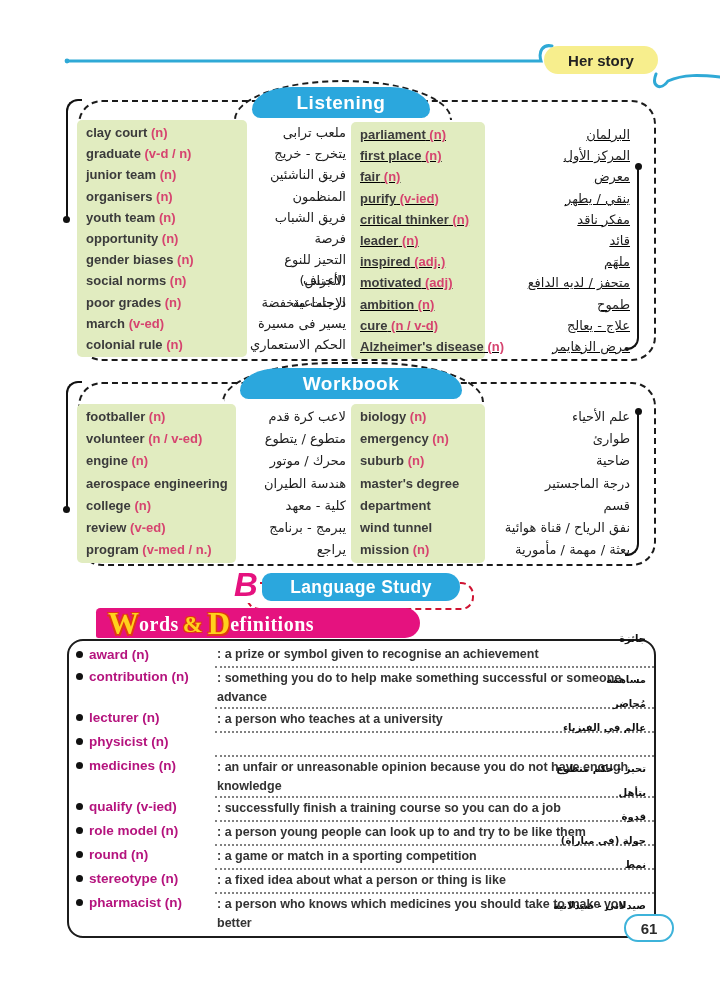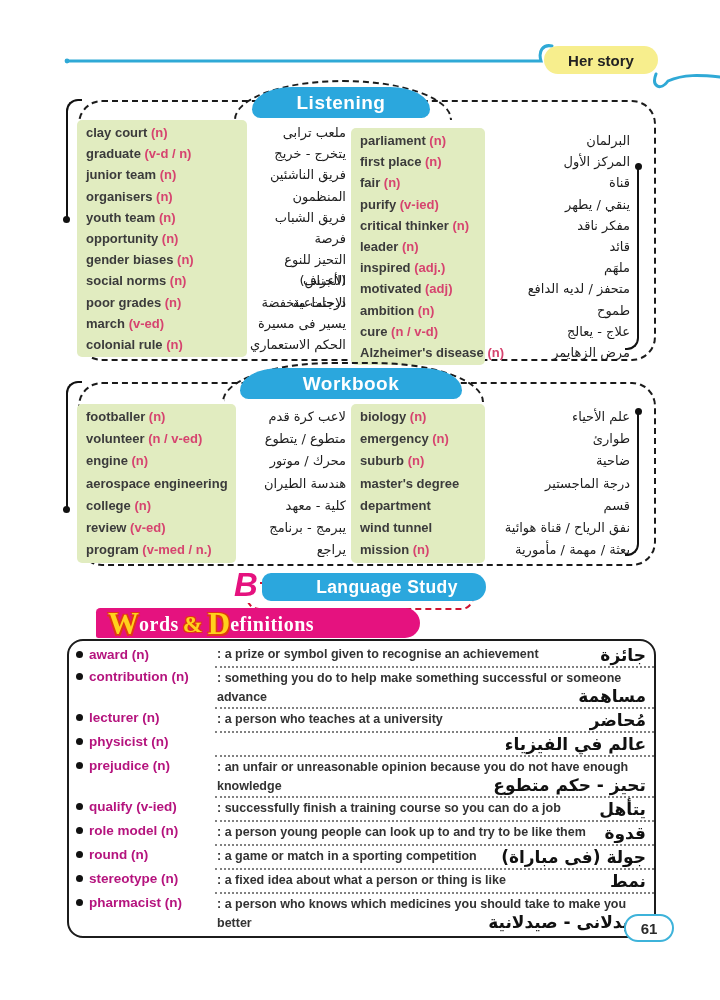--- a/index.html
+++ b/index.html
@@ -47,21 +47,21 @@
   #br-r2{left:625px;top:412px;width:12px;height:142px;border-right:2.5px solid #111;
     border-bottom:2.5px solid #111;border-bottom-right-radius:12px;}
   #br-r2 .dot{right:-5px;top:-4px;}
 
   
   #lang-study{position:absolute;left:232px;top:573px;width:244px;height:36px;z-index:2;}
   #lang-study .red-dash{position:absolute;left:14px;top:9px;width:224px;height:24px;
     border:2px dashed #cf1231;border-radius:13px;}
   #lang-study .blue-box{position:absolute;left:30px;top:0;width:198px;height:28px;
     background:#2ba7dd;border-radius:9px 14px 14px 9px;display:flex;align-items:center;
-    justify-content:center;color:#fff;font-weight:bold;font-size:17.5px;letter-spacing:.4px;padding-left:26px;}
+    justify-content:center;color:#fff;font-weight:bold;font-size:17.5px;letter-spacing:.4px;}
   #lang-study .b-badge{position:absolute;left:0;top:-6px;background:#fff;padding:0 2px;
     font-size:33px;line-height:36px;font-weight:bold;font-style:italic;color:#e5127f;}
 
   
   #wd-banner{position:absolute;left:96px;top:608px;width:324px;height:30px;z-index:2;
     background:#e5127f;border-radius:5px 18px 18px 3px;display:flex;align-items:flex-end;
     padding-left:12px;box-sizing:border-box;}
   #wd-banner .bigL{font-family:"Liberation Serif",serif;font-weight:bold;font-size:31px;
     line-height:29px;color:#ffd21c;
     text-shadow:-1.5px -1.5px 0 #e03a14,1.5px -1.5px 0 #e03a14,-1.5px 1.5px 0 #e03a14,1.5px 1.5px 0 #e03a14;}
@@ -75,22 +75,22 @@
   #def-table{position:absolute;left:67px;top:639px;width:589px;min-height:264px;z-index:1;
     border:2.5px solid #1c1c1c;border-radius:16px;box-sizing:border-box;padding:3px 0;}
   .def-row{display:flex;align-items:stretch;}
   .def-word{flex:0 0 146px;width:146px;padding:2px 0 0 7px;box-sizing:border-box;
     display:flex;gap:6px;align-items:flex-start;}
   .def-word .dot{flex:0 0 7px;width:7px;height:7px;border-radius:50%;background:#111;margin-top:5px;}
   .def-word .wt{color:#b5147e;font-weight:bold;font-size:13.5px;line-height:17px;}
   .def-body{flex:1;position:relative;padding:1px 8px 1px 2px;font-size:12.5px;
     line-height:18.5px;color:#333;font-weight:700;min-height:20px;}
   .def-row + .def-row .def-body{border-top:2px dotted #818181;}
-  .def-ar{position:absolute;right:8px;bottom:2px;direction:rtl;
-    font-family:"DejaVu Sans",sans-serif;font-size:17px;color:#111;line-height:18px;}
+  .def-ar{position:absolute;right:8px;bottom:18px;direction:rtl;
+    font-family:"DejaVu Sans",sans-serif;font-size:10px;color:#111;line-height:18px;}
 
   
   #page-pill{position:absolute;left:624px;top:914px;width:50px;height:28px;z-index:2;
     border:2.5px solid #3eb3da;border-radius:16px;box-sizing:border-box;background:#fff;
     display:flex;align-items:center;justify-content:center;font-size:15px;font-weight:bold;color:#2b2b2b;}
 </style>
 </head>
 <body>
 
 <div id="page">
@@ -137,38 +137,38 @@
         <div class="ar-row">المنظمون</div>
         <div class="ar-row">فريق الشباب</div>
         <div class="ar-row">فرصة</div>
         <div class="ar-row">التحيز للنوع (الجنس)</div>
         <div class="ar-row">الأعراف الاجتماعية</div>
         <div class="ar-row">درجات منخفضة</div>
         <div class="ar-row">يسير فى مسيرة</div>
         <div class="ar-row">الحكم الاستعماري</div>
       </div>
   </div>
-  <div class="vocab-pair lh-listening" style="left:351px;top:128px;width:281px;">
+  <div class="vocab-pair lh-listening" style="left:351px;top:122px;width:281px;text-decoration:underline;">
     <div class="vocab-en" style="width:134px;">
         <div class="en-row"><span class="ew">parliament</span><span class="pos">&nbsp;(n)</span></div>
         <div class="en-row"><span class="ew">first place</span><span class="pos">&nbsp;(n)</span></div>
         <div class="en-row"><span class="ew">fair</span><span class="pos">&nbsp;(n)</span></div>
         <div class="en-row"><span class="ew">purify</span><span class="pos">&nbsp;(v-ied)</span></div>
         <div class="en-row"><span class="ew">critical thinker</span><span class="pos">&nbsp;(n)</span></div>
         <div class="en-row"><span class="ew">leader</span><span class="pos">&nbsp;(n)</span></div>
         <div class="en-row"><span class="ew">inspired</span><span class="pos">&nbsp;(adj.)</span></div>
         <div class="en-row"><span class="ew">motivated</span><span class="pos">&nbsp;(adj)</span></div>
         <div class="en-row"><span class="ew">ambition</span><span class="pos">&nbsp;(n)</span></div>
         <div class="en-row"><span class="ew">cure</span><span class="pos">&nbsp;(n / v-d)</span></div>
         <div class="en-row"><span class="ew">Alzheimer's disease</span><span class="pos">&nbsp;(n)</span></div>
       </div>
     <div class="vocab-ar">
         <div class="ar-row">البرلمان</div>
         <div class="ar-row">المركز الأول</div>
-        <div class="ar-row">قناة</div>
+        <div class="ar-row">معرض</div>
         <div class="ar-row">ينقي / يطهر</div>
         <div class="ar-row">مفكر ناقد</div>
         <div class="ar-row">قائد</div>
         <div class="ar-row">ملهَم</div>
         <div class="ar-row">متحفز / لديه الدافع</div>
         <div class="ar-row">طموح</div>
         <div class="ar-row">علاج - يعالج</div>
         <div class="ar-row">مرض الزهايمر</div>
       </div>
   </div>
@@ -267,21 +267,21 @@
       <div class="def-row">
         <div class="def-word">
           <span class="dot"></span>
           <span class="wt">physicist (n)</span>
         </div>
         <div class="def-body"><span class="def-ar">عالم في الفيزياء</span></div>
       </div>
       <div class="def-row">
         <div class="def-word">
           <span class="dot"></span>
-          <span class="wt">prejudice (n)</span>
+          <span class="wt">medicines (n)</span>
         </div>
         <div class="def-body"><span class="dtext">: an unfair or unreasonable opinion because you do not have enough knowledge</span><span class="def-ar">تحيز - حكم متطوع</span></div>
       </div>
       <div class="def-row">
         <div class="def-word">
           <span class="dot"></span>
           <span class="wt">qualify (v-ied)</span>
         </div>
         <div class="def-body"><span class="dtext">: successfully finish a training course so you can do a job</span><span class="def-ar">يتأهل</span></div>
       </div>

